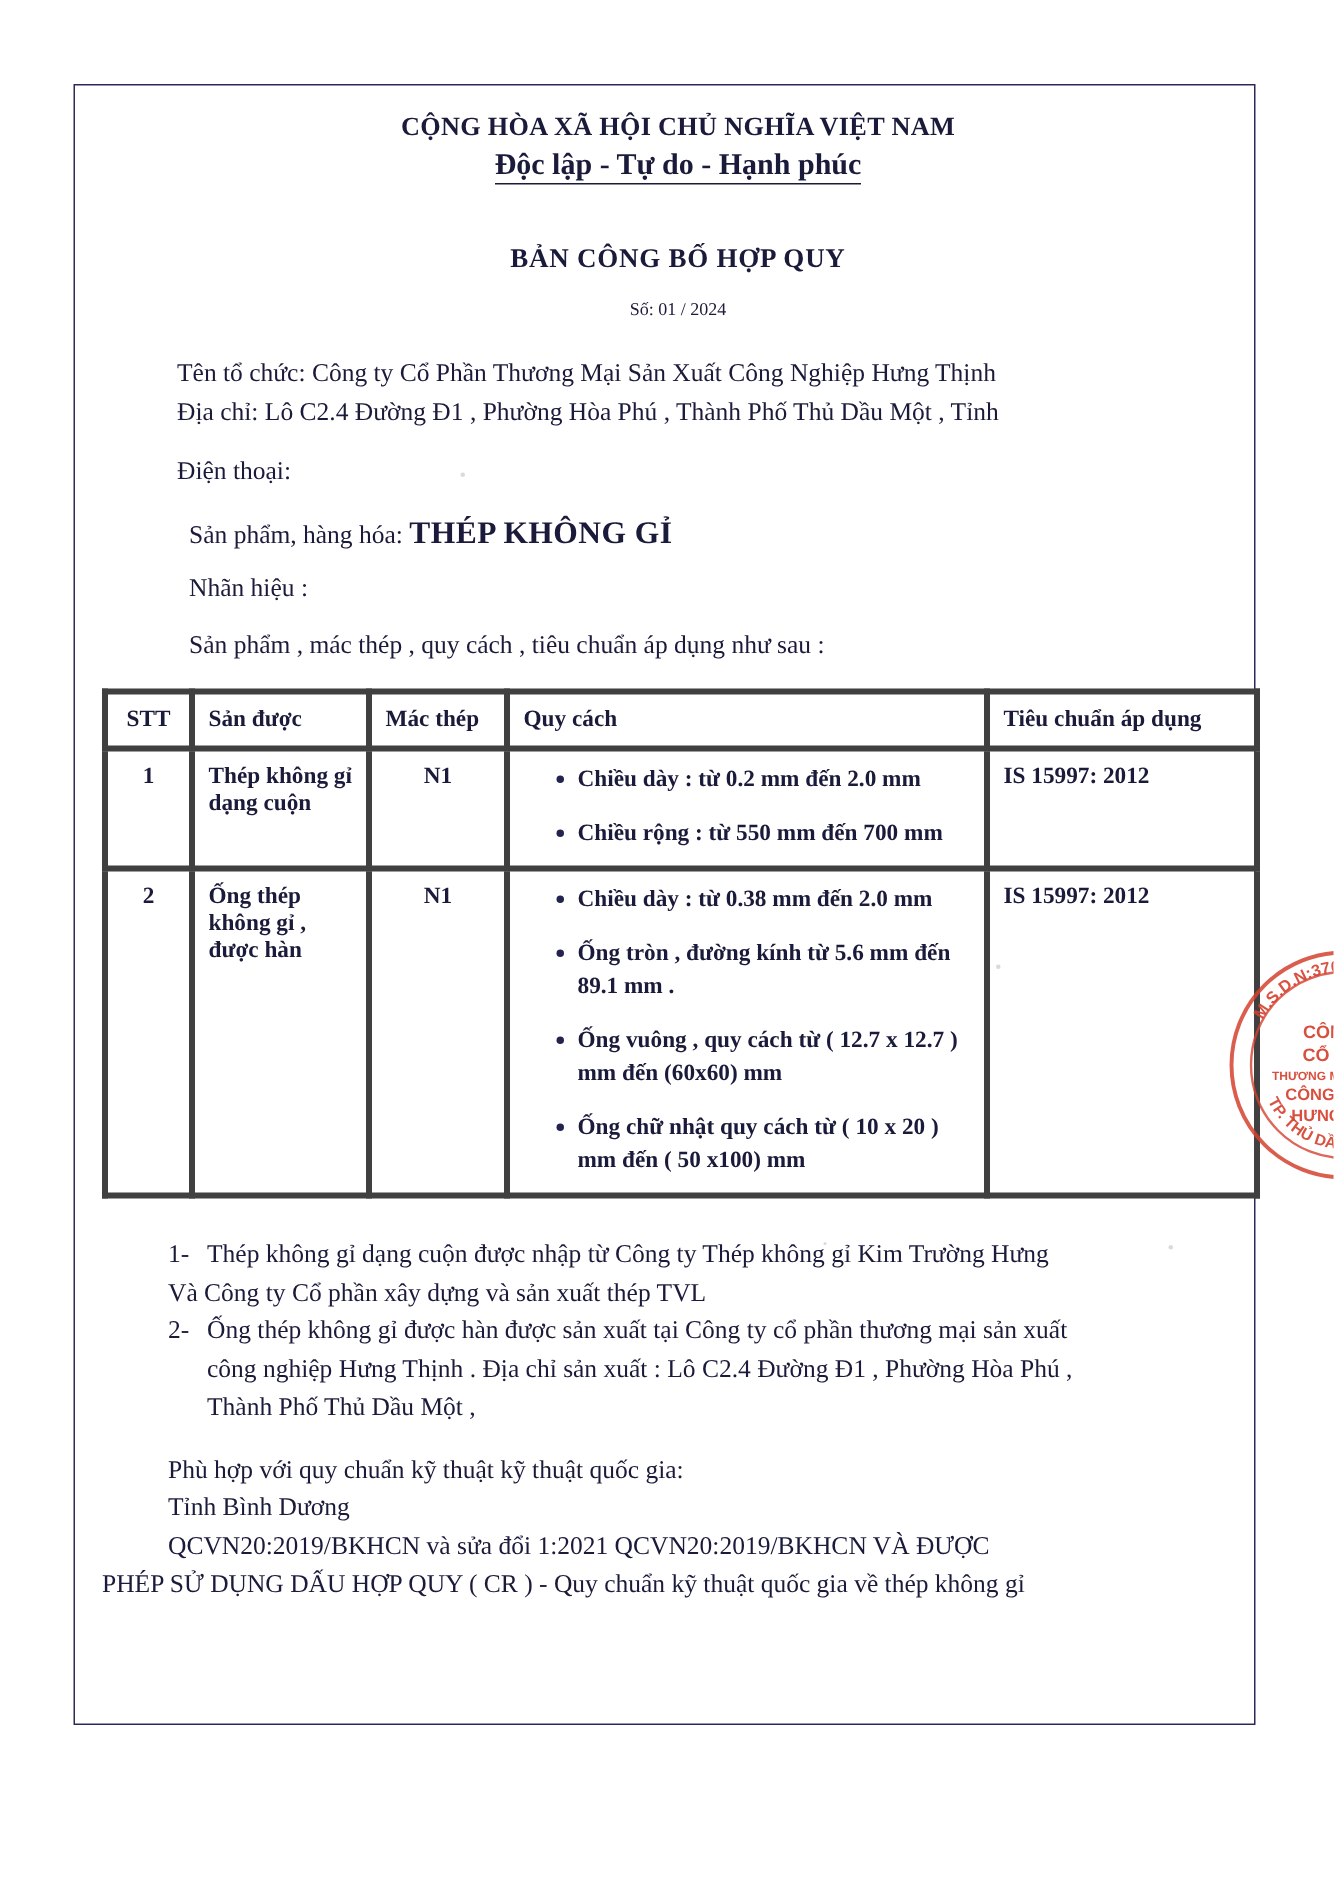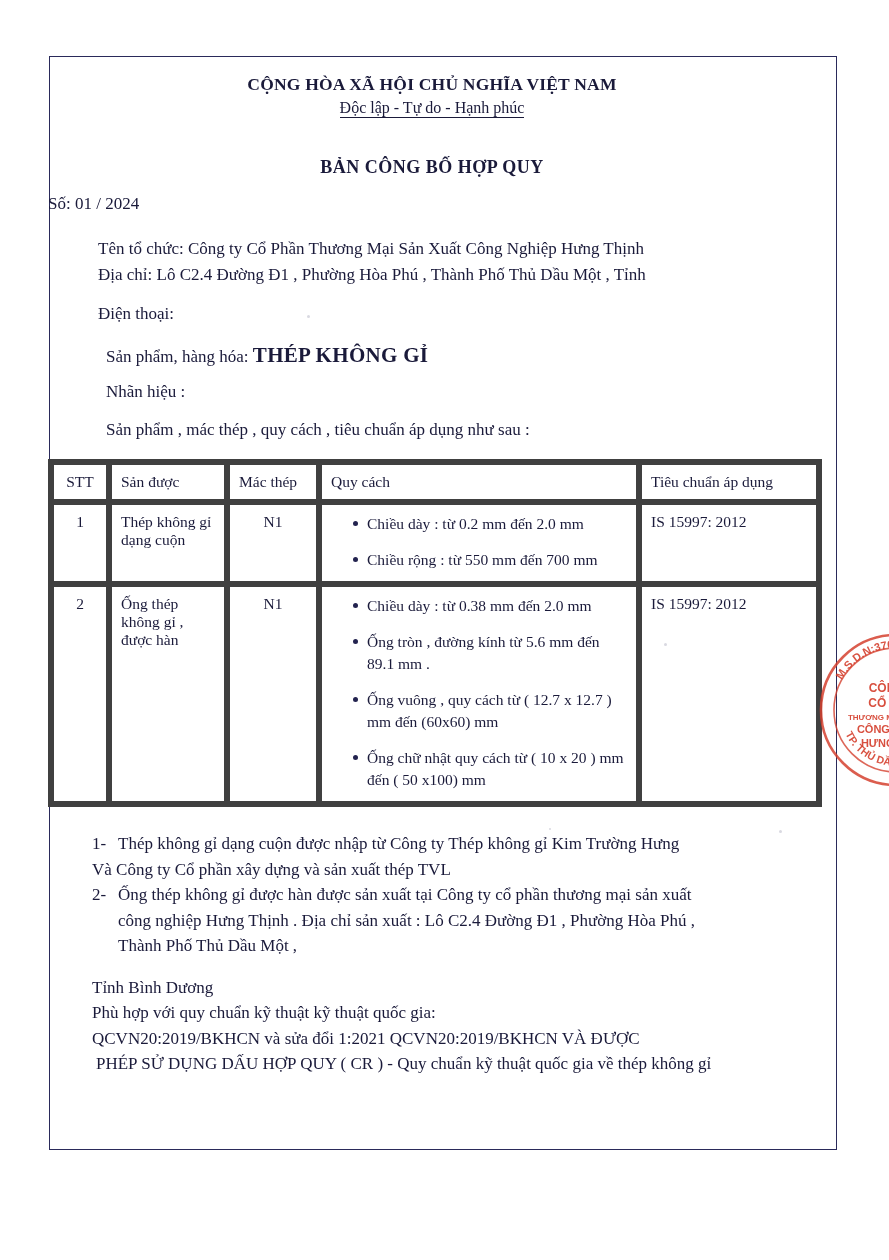--- a/index.html
+++ b/index.html
@@ -26,52 +26,52 @@
     position: absolute;
     left: 49px;
     top: 56px;
     width: 788px;
     height: 1094px;
     border: 1px solid #2a2a5a;
     box-sizing: border-box;
   }
   .content {
     position: absolute;
-    left: 48px;
+    left: 68px;
     top: 64px;
     width: 768px;
   }
 
   .nat-title {
     font-weight: bold;
     font-size: 17.5px;
     letter-spacing: 0.2px;
     text-align: center;
     margin-top: 10px;
   }
   .nat-sub {
-    font-weight: normal;
-    font-size: 16px;
+    font-weight: bold;
+    font-size: 20px;
     text-align: center;
     margin-top: 4px;
   }
   .nat-sub span.u {
     border-bottom: 1.3px solid #1a1a3a;
     padding-bottom: 1px;
   }
   .doc-title {
     font-weight: bold;
     font-size: 18px;
     text-align: center;
     margin-top: 40px;
     letter-spacing: 0.5px;
   }
   .doc-num {
-    font-size: 17px;
-    text-align: left;
+    font-size: 12px;
+    text-align: center;
     margin-top: 16px;
   }
   .body-block {
     margin-top: 22px;
     font-size: 17px;
     line-height: 1.55;
   }
   .ln {
     padding-left: 50px;
   }
@@ -88,24 +88,24 @@
 
   
   table.spec {
     border-collapse: collapse;
     width: 768px;
     margin-top: 16px;
     font-size: 15.5px;
     table-layout: fixed;
   }
   table.spec th, table.spec td {
-    border: 6px solid #404040;
+    border: 4px solid #404040;
     vertical-align: top;
     padding: 8px 9px;
-    font-weight: normal;
+    font-weight: bold;
     text-align: left;
   }
   table.spec th.c, table.spec td.c { text-align: center; }
   col.c-stt { width: 58px; }
   col.c-prod { width: 118px; }
   col.c-mac { width: 92px; }
   col.c-quy { width: 320px; }
   col.c-std { width: 180px; }
   td.just {
     text-align: justify;
@@ -158,21 +158,20 @@
     line-height: 1.5;
   }
   .foot-just {
     padding-left: 44px;
     text-align: justify;
     text-align-last: left;
   }
   .foot-wide {
     text-align: justify;
     text-align-last: left;
-    margin-left: 48px;
   }
 
   
   .stamp {
     position: absolute;
     left: 816px;
     top: 630px;
     width: 160px;
     height: 160px;
     pointer-events: none;
@@ -273,22 +272,22 @@
       <div class="note-cont2">Và Công ty Cổ phần xây dựng và sản xuất thép TVL</div>
       <div class="note-row">
         <div class="note-num">2-</div>
         <div class="note-txt">Ống thép không gỉ được hàn được sản xuất tại Công ty cổ phần thương mại sản xuất</div>
       </div>
       <div class="note-cont">công nghiệp Hưng Thịnh . Địa chỉ sản xuất : Lô C2.4 Đường Đ1 , Phường Hòa Phú ,</div>
       <div class="note-cont">Thành Phố Thủ Dầu Một ,</div>
     </div>
 
     <div class="footer-block">
+      <div class="note-cont2">Phù hợp với quy chuẩn kỹ thuật kỹ thuật quốc gia:</div>
       <div class="note-cont2">Tỉnh Bình Dương</div>
-      <div class="note-cont2">Phù hợp với quy chuẩn kỹ thuật kỹ thuật quốc gia:</div>
       <div class="foot-just">QCVN20:2019/BKHCN và sửa đổi 1:2021  QCVN20:2019/BKHCN VÀ ĐƯỢC</div>
       <div class="foot-wide">PHÉP SỬ DỤNG DẤU HỢP QUY ( CR ) -  Quy chuẩn kỹ thuật quốc gia về thép không gỉ</div>
     </div>
 
   </div>
 
   <div class="stamp">
     <svg width="160" height="160" viewBox="0 0 160 160" xmlns="http://www.w3.org/2000/svg">
       <defs>
         <path id="arcTop" d="M 18,80 A 62,62 0 0 1 142,80"></path>

